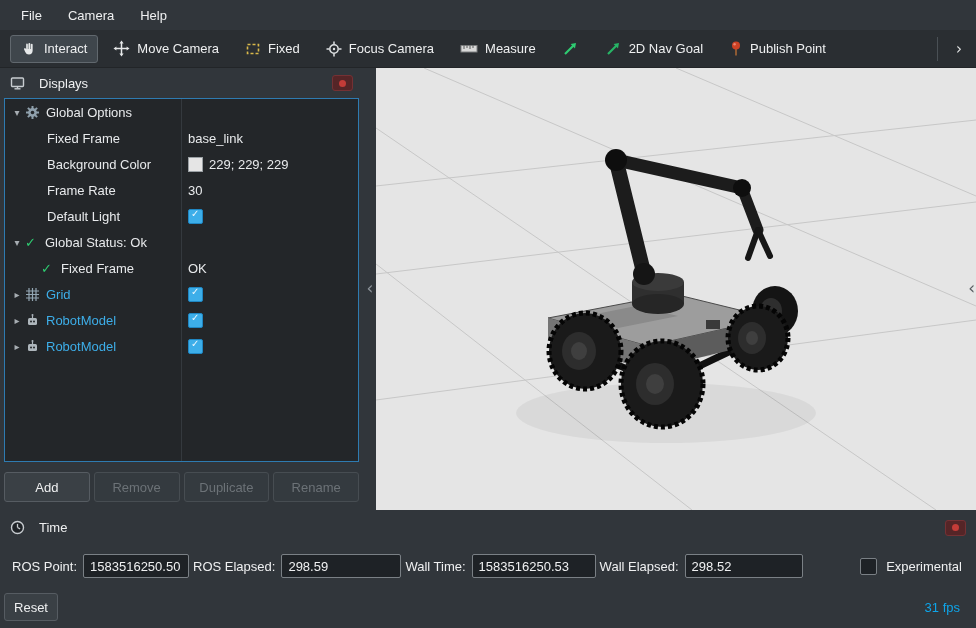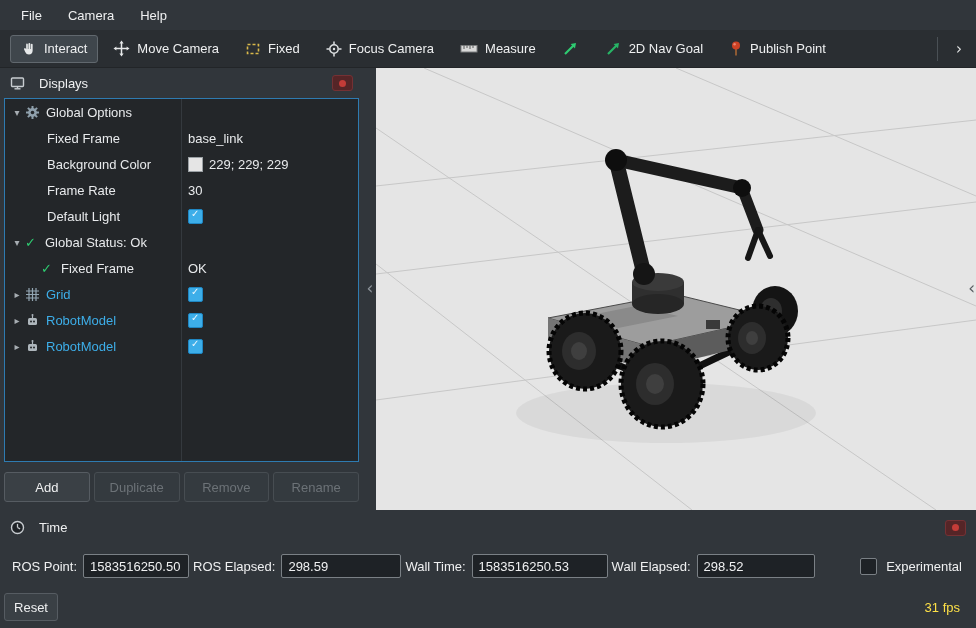--- a/index.html
+++ b/index.html
@@ -72,29 +72,29 @@
        font-family:"DejaVu Sans",sans-serif;cursor:pointer;}
 
   
   .time-panel{position:absolute;left:0;top:514px;right:0;height:114px;background:#31363b;}
   .time-header{height:27px;display:flex;align-items:center;padding:0 10px;gap:8px;}
   .time-fields{position:absolute;left:0;top:37px;right:0;height:30px;display:flex;
        align-items:center;padding:0 8px;box-sizing:border-box;}
   .tf-label{margin:0 6px 0 4px;}
   input.tf{height:24px;background:#1e2226;border:1px solid #7a8085;border-radius:2px;
        color:#eff0f1;padding:0 6px;font:13px "Liberation Sans",sans-serif;box-sizing:border-box;}
-  .w1{width:106px;} .w2{width:120px;} .w3{width:136px;} .w4{width:118px;}
+  .w1{width:106px;} .w2{width:120px;} .w3{width:124px;} .w4{width:118px;}
   .exp-group{margin-left:auto;display:flex;align-items:center;gap:9px;margin-right:6px;}
   .cb-off{width:15px;height:15px;flex:none;border:1px solid #7a8085;border-radius:2px;
        background:#1e2226;cursor:pointer;}
   .time-bottom{position:absolute;left:4px;right:16px;top:78px;height:30px;display:flex;
        align-items:center;justify-content:space-between;}
   .reset-btn{width:54px;height:28px;flex:none;background:#3a4045;border:1px solid #565c62;
        border-radius:3px;color:#eff0f1;font:13px "Liberation Sans",sans-serif;cursor:pointer;}
-  .fps{color:#fde047;text-align:right;}
+  .fps{color:#0ea5e9;text-align:right;}
 </style>
 </head>
 <body>
 
 <div class="app">
 
   <div class="menubar">
     <span class="menu-item">File</span>
     <span class="menu-item">Camera</span>
     <span class="menu-item">Help</span>
@@ -339,22 +339,22 @@
           <span class="lbl link">RobotModel</span>
         </div>
         <div class="tv">
           <span class="cb-on"></span>
         </div>
       </div>
     </div>
 
     <div class="display-buttons">
       <button class="btn">Add</button>
+      <button class="btn" disabled="">Remove</button>
       <button class="btn" disabled="">Duplicate</button>
-      <button class="btn" disabled="">Remove</button>
       <button class="btn" disabled="">Rename</button>
     </div>
   </div>
 
   <span class="collapse-left">‹</span>
 
   <div class="viewport">
     <svg width="600" height="442" viewBox="0 0 600 442">
       <g stroke="#c7c7c7" stroke-width="1">
         <line x1="0" y1="118" x2="600" y2="52"></line>

